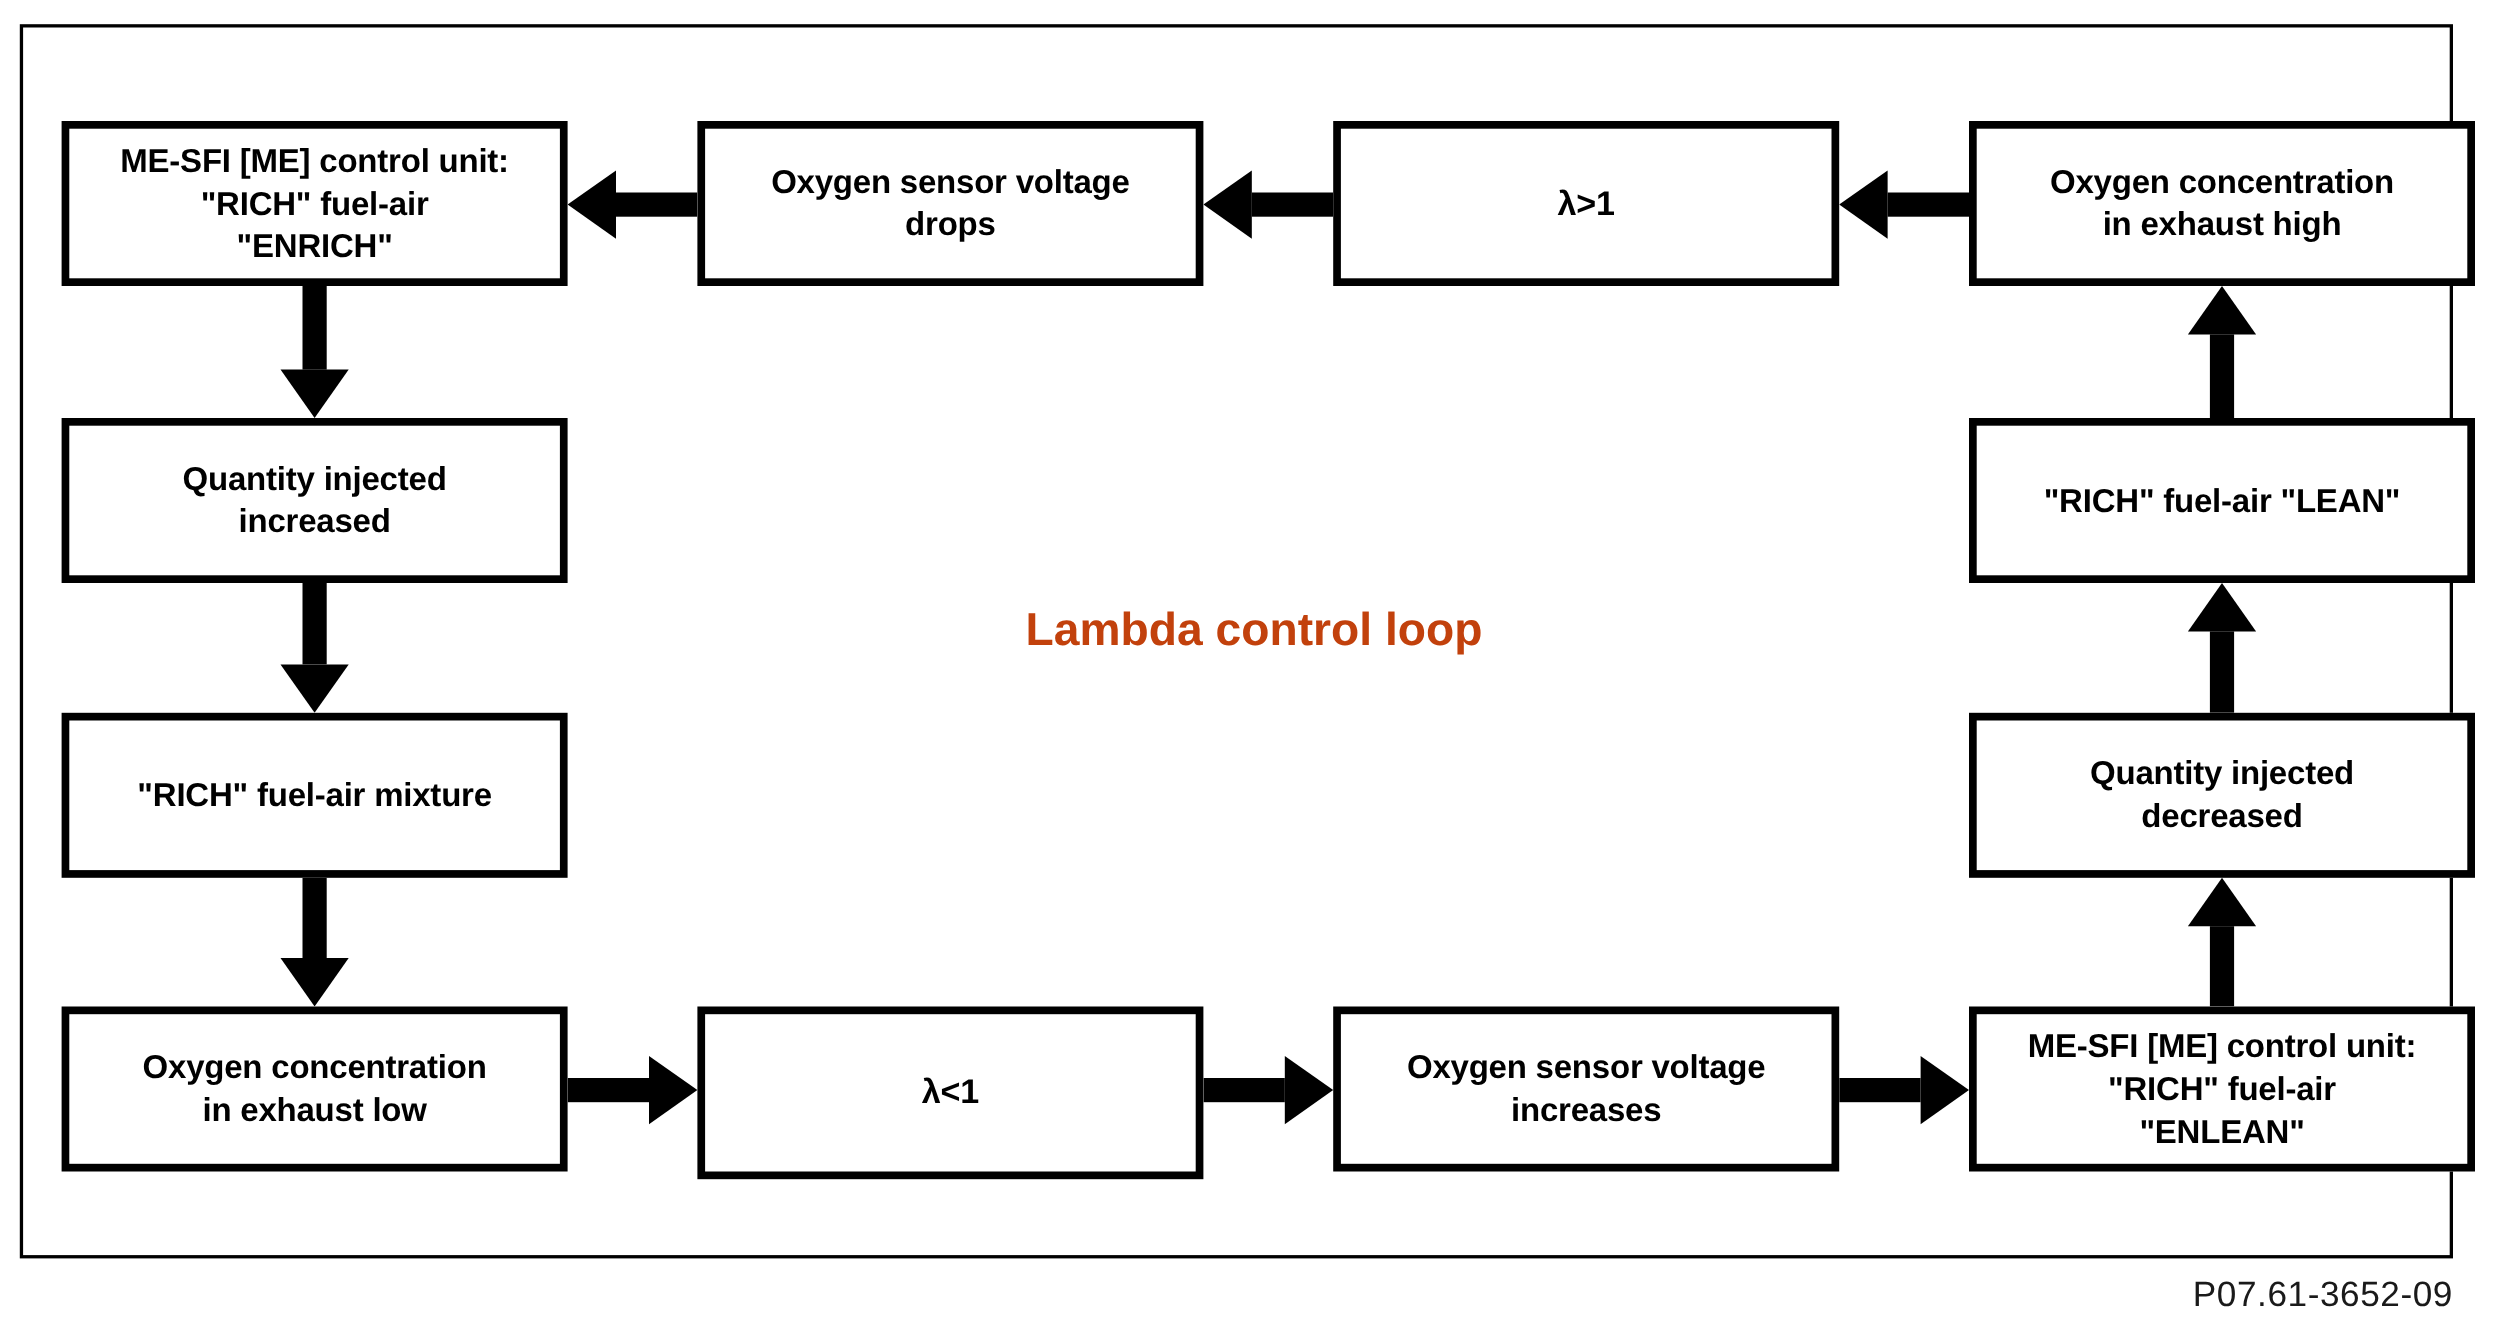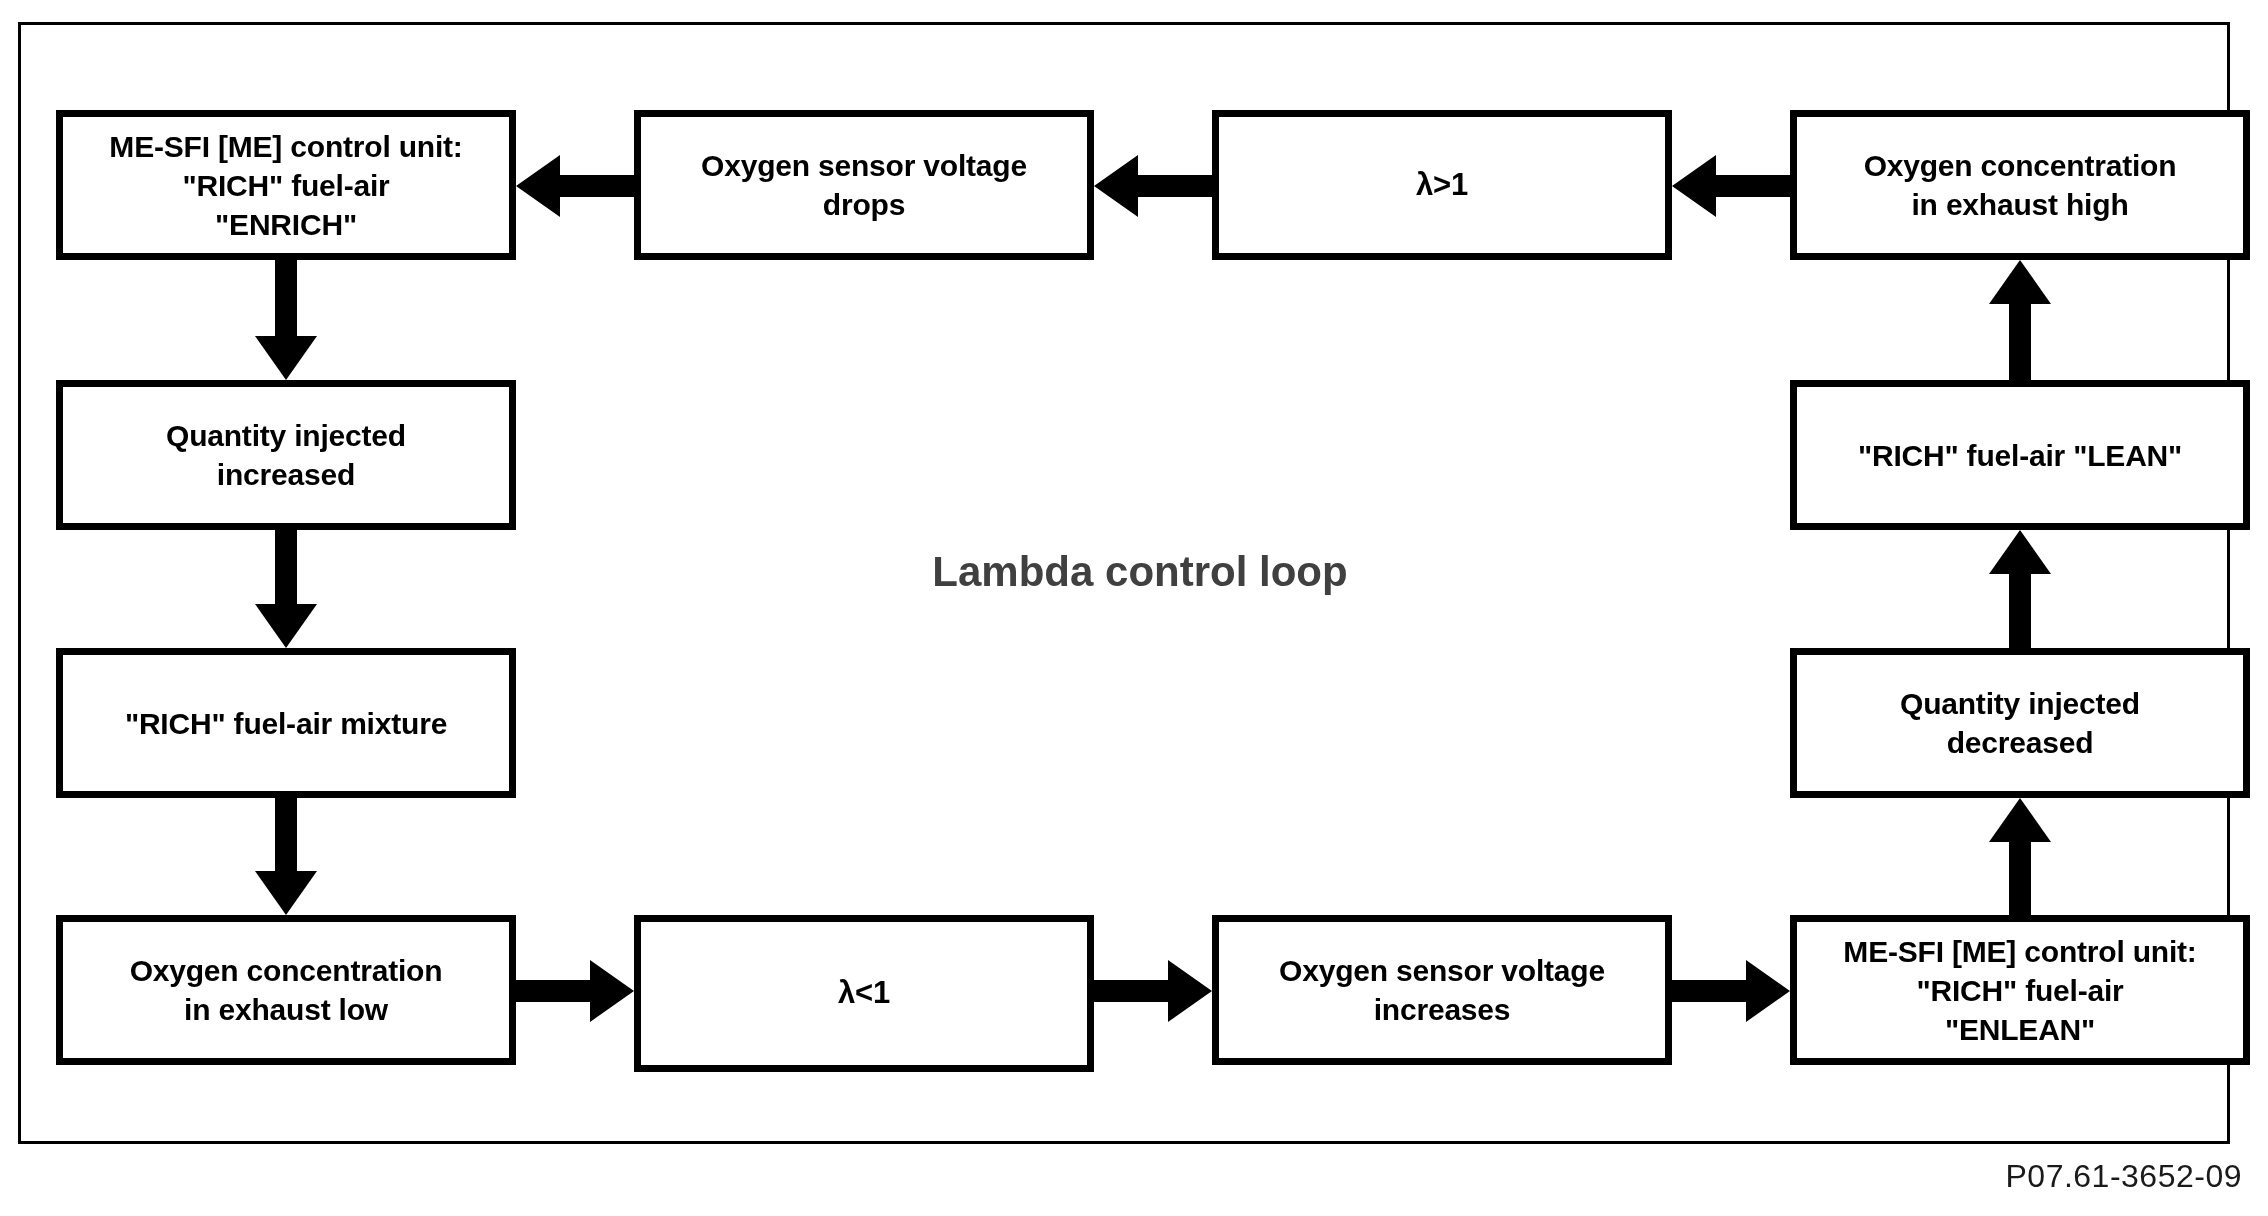--- a/index.html
+++ b/index.html
@@ -57,29 +57,29 @@
 
   
   #loop-title {
     position: absolute;
     left: 760px;
     top: 548px;
     width: 760px;
     text-align: center;
     font-size: 42px;
     font-weight: bold;
-    color: #404040;
+    color: #c2410c;
     letter-spacing: 0px;
     z-index: 2;
   }
 
   
   #caption-code {
     position: absolute;
-    right: 26px;
+    right: 38px;
     top: 1158px;
     font-size: 32px;
     color: #1a1a1a;
     font-weight: normal;
     letter-spacing: 0.5px;
     z-index: 4;
   }
 
   
   .arrow {

